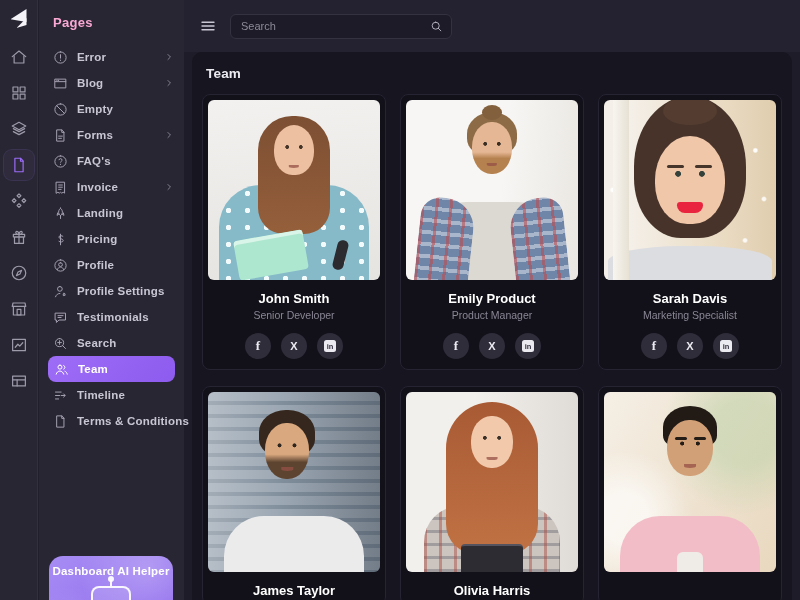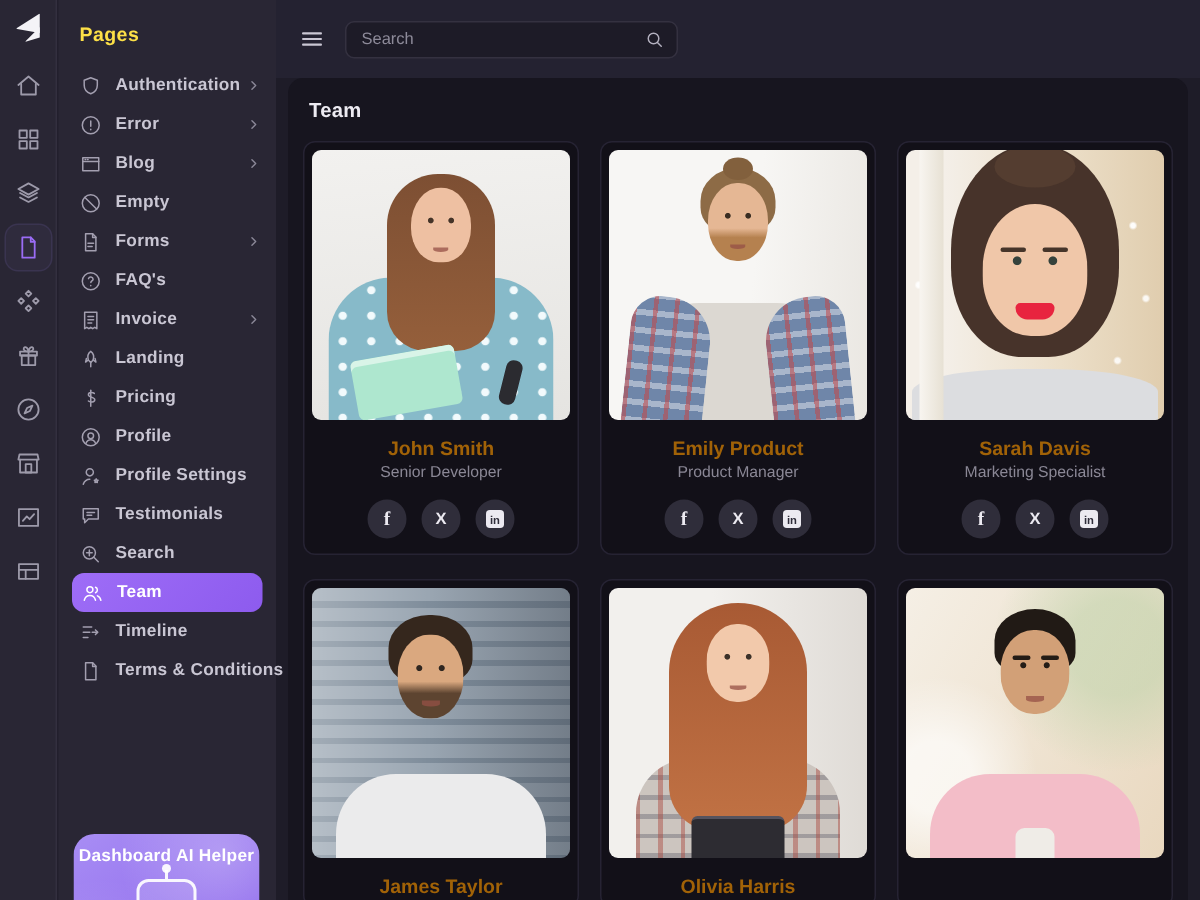--- a/index.html
+++ b/index.html
@@ -27,21 +27,21 @@
     display:flex; align-items:center; justify-content:center;
     color:#9d9aaa; cursor:pointer;
   }
   .rail-btn.active { background:#2f2b3d; color:#9a6cf5; box-shadow:0 0 0 1px #3a3450; }
 
   
   .sidebar {
     position:absolute; left:39px; top:0; width:145px; height:600px;
     background:#292634; z-index:4;
   }
-  .pages-title { font-size:13px; font-weight:bold; color:#fde047; padding:15px 0 12px 14px; letter-spacing:.3px; }
+  .pages-title { font-size:13px; font-weight:bold; color:#f9a8d4; padding:15px 0 12px 14px; letter-spacing:.3px; }
   .menu { padding-top:2px; }
   .menu-item {
     height:26px; display:flex; align-items:center; padding:0 10px 0 14px;
     color:#c9c6d3; cursor:pointer; font-size:11.5px;
   }
   .mi-icon { width:15px; height:15px; margin-right:9px; color:#a39fb0; display:flex; align-items:center; }
   .mi-label { flex:1; font-weight:bold; letter-spacing:.2px; white-space:nowrap; }
   .mi-chev { color:#8b8898; display:flex; align-items:center; }
   .menu-item.active {
     margin:0 9px; padding:0 4px 0 6px; border-radius:8px; height:26px;
@@ -88,21 +88,21 @@
   .main-bg { position:absolute; left:184px; top:52px; right:0; bottom:0; background:#1e1c28; }
   .panel {
     position:absolute; left:192px; top:52px; width:600px; height:900px;
     background:#17151f; border-radius:10px; padding:12px 10px; z-index:2;
   }
   .panel-heading { font-size:13.5px; font-weight:bold; color:#edebf2; margin:2px 0 13px 4px; letter-spacing:.2px; }
   .grid { display:grid; grid-template-columns:repeat(3,1fr); column-gap:14px; row-gap:16px; }
   .card {
     background:#121018; border:1px solid #262333; border-radius:8px; padding:5px 5px 6px;
   }
-  .m-name { text-align:center; font-size:13px; font-weight:bold; color:#a16207; margin-top:11px; }
+  .m-name { text-align:center; font-size:13px; font-weight:bold; color:#ffffff; margin-top:11px; }
   .m-role { text-align:center; font-size:10.5px; color:#8a8795; margin-top:3px; }
   .socials { display:flex; justify-content:center; gap:10px; margin:12px 0 4px; }
   .soc {
     width:26px; height:26px; border-radius:50%; background:#2f2d3a; border:none;
     color:#eceaf1; display:flex; align-items:center; justify-content:center; cursor:pointer;
   }
   .g-fb { font-family:"Liberation Serif","DejaVu Serif",serif; font-weight:bold; font-size:13px; }
   .g-x  { font-weight:bold; font-size:11px; }
   .g-li { background:#eceaf1; color:#2f2d3a; font-size:7.5px; font-weight:bold; width:12px; height:12px; border-radius:2.5px; display:flex; align-items:center; justify-content:center; }
 
@@ -274,33 +274,20 @@
             <path d="M9.5 10.5v8"></path>
           </svg>
         </span>
       </div>
     </div>
 </aside>
 
 <nav class="sidebar">
   <div class="pages-title">Pages</div>
   <div class="menu" id="menu">
-      <div class="menu-item">
-        <span class="mi-icon">
-          <svg width="15" height="15" viewBox="0 0 24 24" fill="none" stroke="currentColor" stroke-width="1.6" stroke-linecap="round" stroke-linejoin="round">
-            <path d="M12 3l7 2.6v5.2c0 4.6-2.9 7.6-7 9.2-4.1-1.6-7-4.6-7-9.2V5.6z"></path>
-          </svg>
-        </span>
-        <span class="mi-label">Authentication</span>
-        <span class="mi-chev">
-          <svg width="10" height="10" viewBox="0 0 24 24" fill="none" stroke="currentColor" stroke-width="2.2" stroke-linecap="round" stroke-linejoin="round">
-            <path d="m9.5 6 6 6-6 6"></path>
-          </svg>
-        </span>
-      </div>
       <div class="menu-item">
         <span class="mi-icon">
           <svg width="15" height="15" viewBox="0 0 24 24" fill="none" stroke="currentColor" stroke-width="1.6" stroke-linecap="round" stroke-linejoin="round">
             <path d="M12 3a9 9 0 1 0 0 18 9 9 0 0 0 0-18z"></path>
             <path d="M12 7.5V13"></path>
             <path d="M12 16.2v.6"></path>
           </svg>
         </span>
         <span class="mi-label">Error</span>
         <span class="mi-chev">

